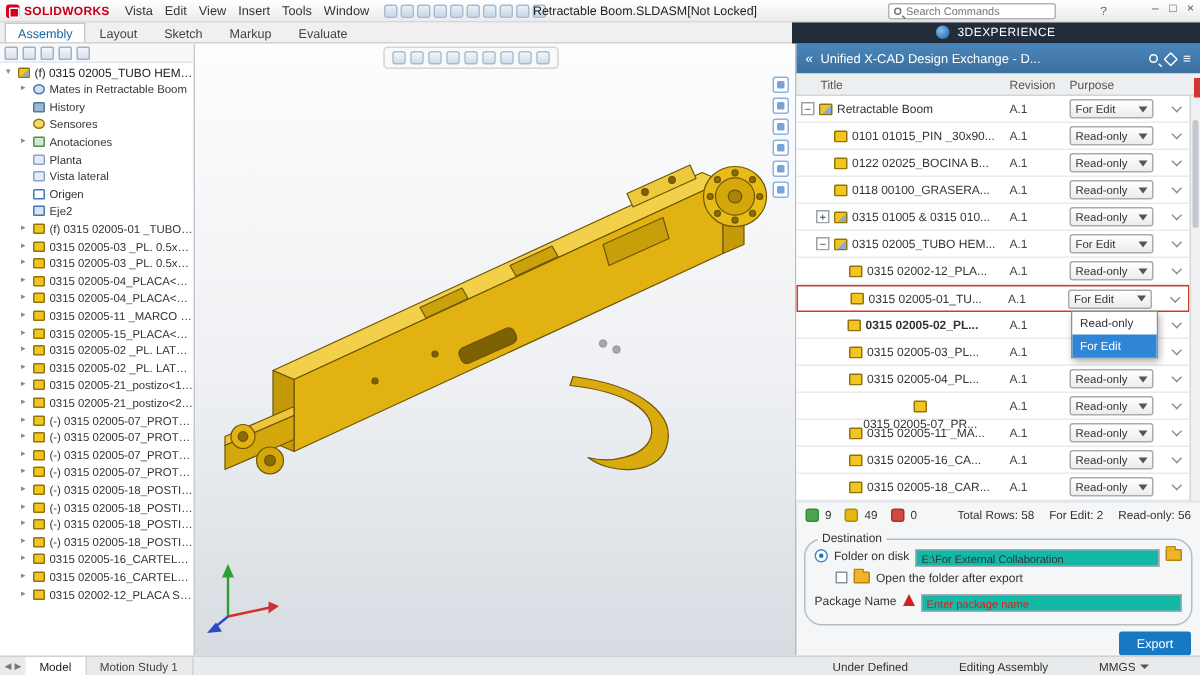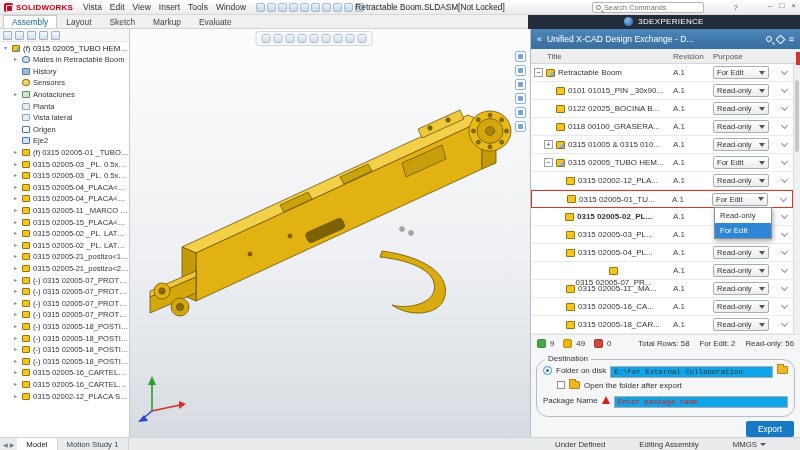--- a/index.html
+++ b/index.html
@@ -107,21 +107,21 @@
   .cnum{margin-right:5px}
   .spacer{flex:1}
   .ctot{margin-left:6px}
 
   .dest{position:absolute;left:5px;right:5px;top:330px;height:58px;border:1px solid #b8bcc0;border-radius:12px}
   .dest-legend{position:absolute;left:8px;top:-6px;background:#f4f6f8;padding:0 3px;font-size:8px;color:#333}
   .dest-row{display:flex;gap:4px;padding:0 6px;height:15px;font-size:8px;color:#333}
   .dest-row.first{margin-top:6px}
   .radio{width:9px;height:9px;border-radius:50%;border:1px solid #4a86c8;background:#fff;position:relative;flex:none}
   .radio::after{content:"";position:absolute;inset:2px;border-radius:50%;background:#1779c4}
-  .dest-input{flex:1;height:12px;border:1px solid #a8adb2;background:#0ea5e9;font-size:7.4px;color:#333;padding:0 3px;font-family:Liberation Mono, monospace;min-width:0}
+  .dest-input{flex:1;height:12px;border:1px solid #a8adb2;background:#14b8a6;font-size:7.4px;color:#333;padding:0 3px;font-family:Liberation Sans, sans-serif;min-width:0}
   .folder-ic{width:11px;height:8px;background:#f0b429;border:1px solid #b8860b;border-radius:1px;position:relative;flex:none}
   .folder-ic::before{content:"";position:absolute;left:-1px;top:-3px;width:5px;height:2px;background:#f0b429;border:1px solid #b8860b;border-bottom:none;border-radius:1px 1px 0 0}
   .checkbox{width:8px;height:8px;border:1px solid #8a9097;background:#fff;flex:none}
   .warn-ic{width:0;height:0;border-left:4px solid transparent;border-right:4px solid transparent;border-bottom:8px solid #d42020;flex:none}
   .pkg-input::placeholder{color:#d42020;opacity:1}
   .export-btn{position:absolute;right:6px;top:392px;width:48px;height:16px;background:#1779c4;color:#fff;border:none;border-radius:2px;font-size:8.4px;font-family:inherit;display:flex;align-items:center;justify-content:center}
 
   
   .bottombar{position:absolute;left:0;bottom:0;width:800px;height:13px;background:#e9eaec;border-top:1px solid #cfd2d5;display:flex;align-items:center;font-size:7.8px;color:#333;z-index:40}
   .bb-arrows{padding:0 3px;color:#777;font-size:6px;display:flex;gap:2px}

